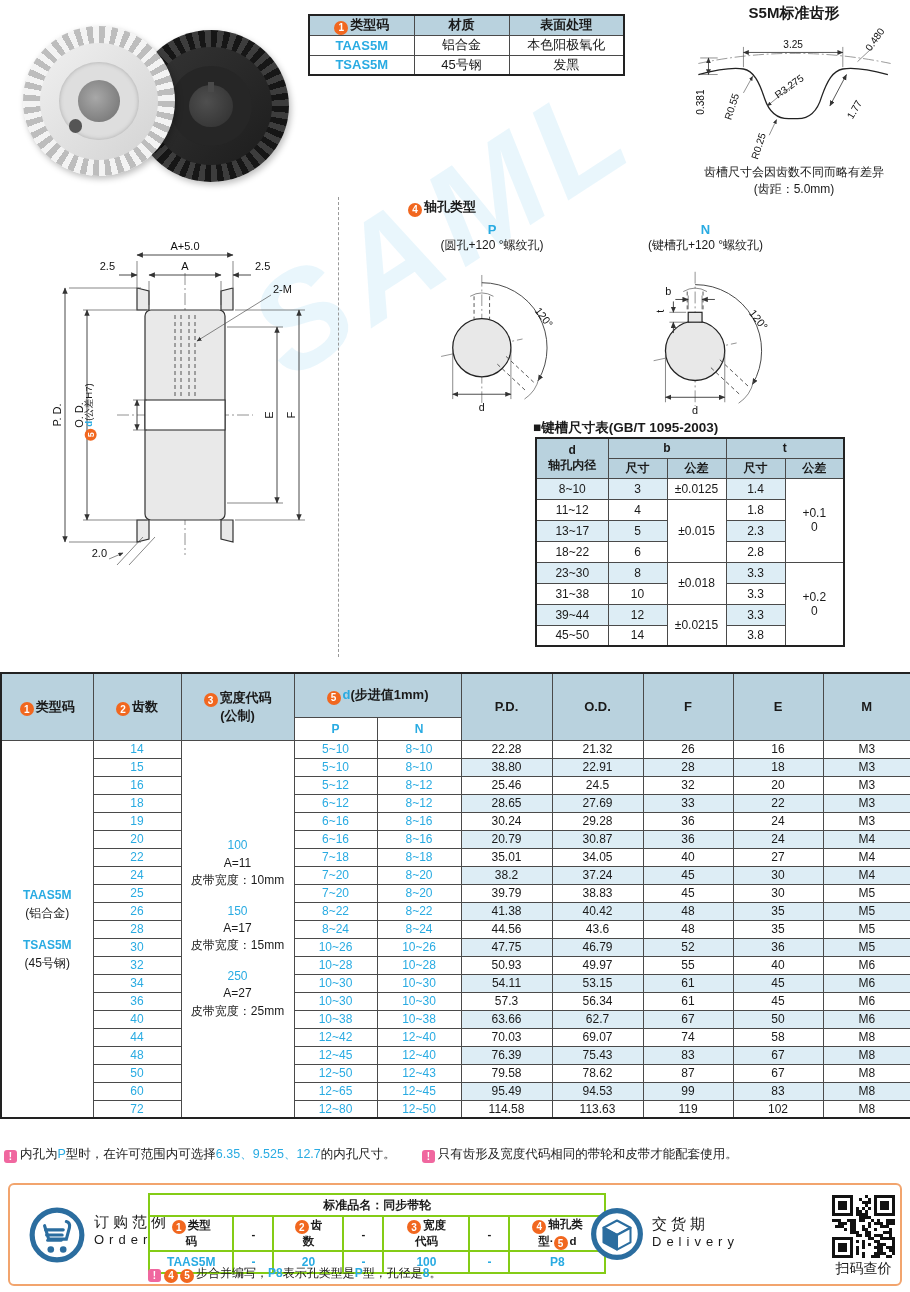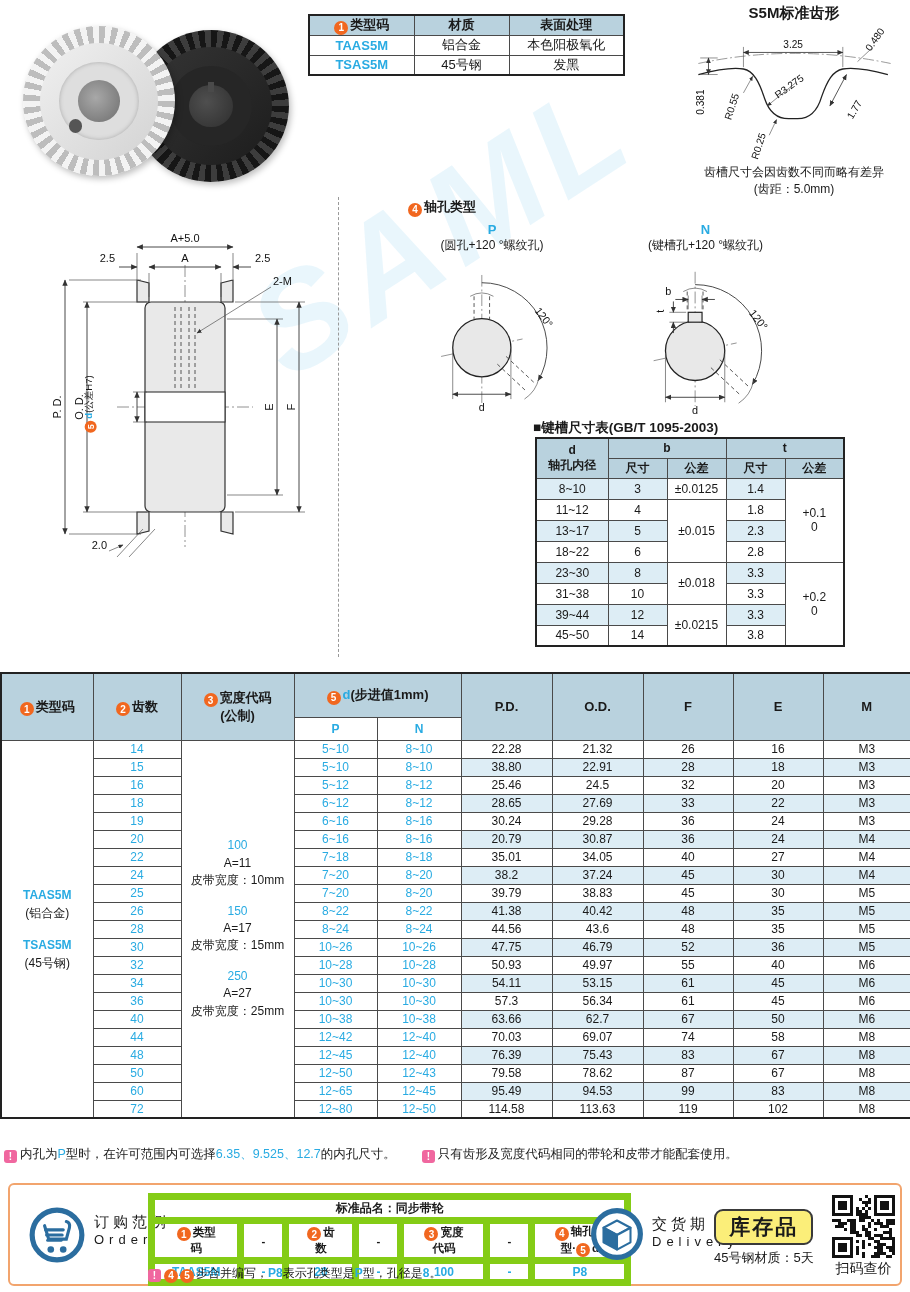--- a/index.html
+++ b/index.html
@@ -41,21 +41,21 @@
 
 .pulley{position:absolute;border-radius:50%}
 .pface{position:absolute;inset:11%;border-radius:50%}
 .phub{position:absolute;inset:24%;border-radius:50%}
 .pbore{position:absolute;inset:36%;border-radius:50%}
 
 .notesline{font-size:12.5px;white-space:nowrap}
 .gap2{display:inline-block;width:26px}
 .footerbox{border:2px solid #f2a46d;border-radius:6px}
 .otbl{border-collapse:collapse;font-size:12px}
-.otbl td{border:7px solid #84cc16;text-align:center;height:22px;padding:0 17px}
+.otbl td{border:2px solid #84cc16;text-align:center;height:22px;padding:0 17px}
 .ot-title td{font-weight:bold}
 .ot-head td{font-weight:bold;font-size:11.5px}
 .stockbadge{display:inline-block;background:#fbee79;border:2px solid #3a3a3a;border-radius:9px;
   padding:2px 13px;font-size:21px;font-weight:bold;letter-spacing:2px}
 .sectlabel{font-weight:bold;font-size:13px}
 .spaced{letter-spacing:4px;font-size:15px}
 .spaced-en{letter-spacing:5px;font-size:13px}
 </style>
 </head>
 <body>
@@ -134,21 +134,21 @@
     <text x="72" y="135" text-anchor="middle" transform="rotate(-72 72 135)">R0.25</text>
     <line class="dim" x1="146" y1="90" x2="164" y2="56" marker-start="url(#ar)" marker-end="url(#ar)"></line>
     <text x="176" y="96" text-anchor="middle" transform="rotate(-60 176 96)">1.77</text>
   </svg>
   <div style="font-size:12px">齿槽尺寸会因齿数不同而略有差异</div>
   <div style="font-size:12px">(齿距：5.0mm)</div>
 </div>
 
 <div class="abs" style="left:338px;top:197px;height:460px;border-left:1px dashed #999"></div>
 
-<div class="abs" style="left:25px;top:207px;width:310px;height:350px">
+<div class="abs" style="left:25px;top:215px;width:310px;height:350px">
   <svg width="310" height="350" viewBox="0 0 310 350">
     <line class="cl" x1="160" y1="58" x2="160" y2="340"></line>
     <line class="cl" x1="92" y1="200" x2="228" y2="200"></line>
     <rect class="body" x="120" y="95" width="80" height="210" rx="6"></rect>
     <polygon class="body" points="112,73 124,76 124,95 112,95"></polygon>
     <polygon class="body" points="196,76 208,73 208,95 196,95"></polygon>
     <polygon class="body" points="112,305 124,305 124,324 112,327"></polygon>
     <polygon class="body" points="196,305 208,305 208,327 196,324"></polygon>
     <rect x="120" y="185" width="80" height="30" fill="#fff" stroke="#333" stroke-width="1.1"></rect>
     <line class="hid" x1="150" y1="100" x2="150" y2="183"></line>
@@ -666,24 +666,20 @@
     <circle cx="26" cy="26" r="22.5" fill="#fff" stroke="#2b6d9f" stroke-width="5"></circle>
     <g stroke="#2b6d9f" stroke-width="2" stroke-linejoin="round">
       <polygon points="26,13 39,20 26,27 13,20" fill="#fff"></polygon>
       <polygon points="13,20 26,27 26,41 13,34" fill="#2b6d9f"></polygon>
       <polygon points="39,20 26,27 26,41 39,34" fill="#fff"></polygon>
     </g>
   </svg>
   <div class="abs" style="left:642px;top:30px">
     <div class="spaced">交货期</div>
     <div class="spaced-en">Delivery</div>
-  </div>
-  <div class="abs" style="left:704px;top:24px;text-align:center">
-    <div class="stockbadge">库存品</div>
-    <div style="font-size:13px;margin-top:4px">45号钢材质：5天</div>
   </div>
   <div class="abs" style="left:822px;top:10px;text-align:center">
     <div style="width:63px;height:63px;margin:0 auto;background:#fff"><svg width="63" height="63" xmlns="http://www.w3.org/2000/svg">
           <rect x="33" y="0" width="3" height="3" fill="#111"></rect>
           <rect x="27" y="3" width="3" height="3" fill="#111"></rect>
           <rect x="36" y="3" width="3" height="3" fill="#111"></rect>
           <rect x="30" y="6" width="3" height="3" fill="#111"></rect>
           <rect x="33" y="6" width="3" height="3" fill="#111"></rect>
           <rect x="36" y="6" width="3" height="3" fill="#111"></rect>
           <rect x="33" y="9" width="3" height="3" fill="#111"></rect>

